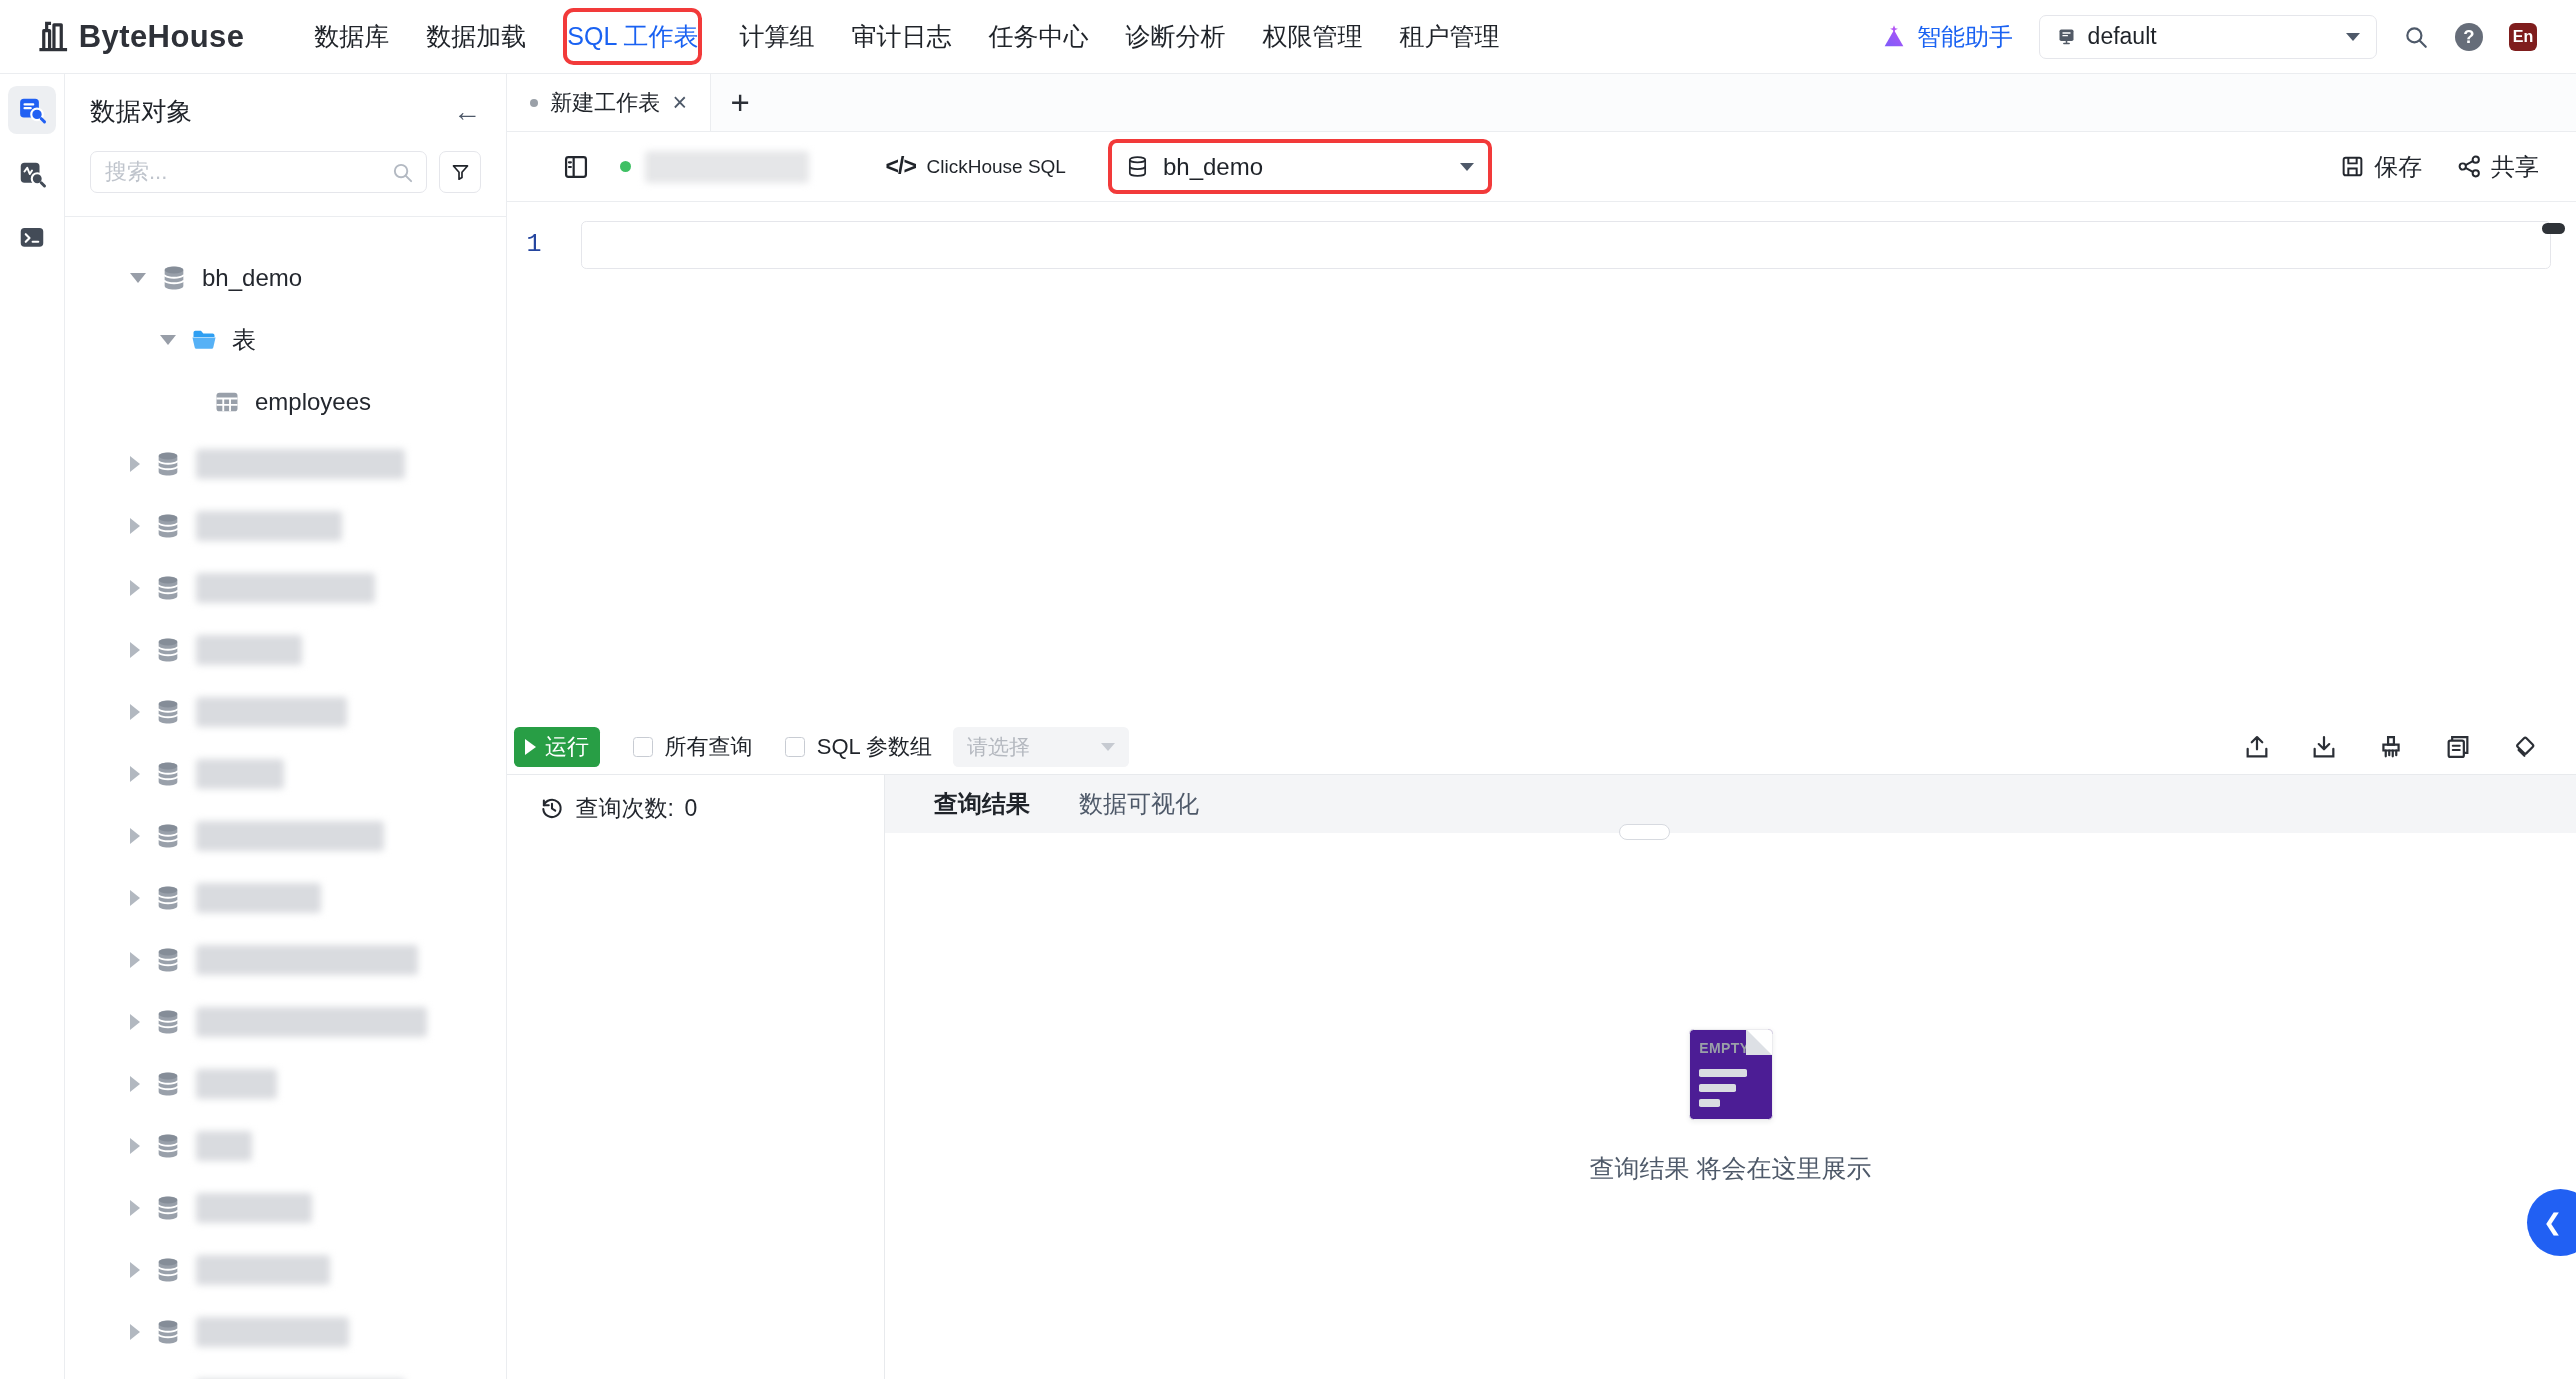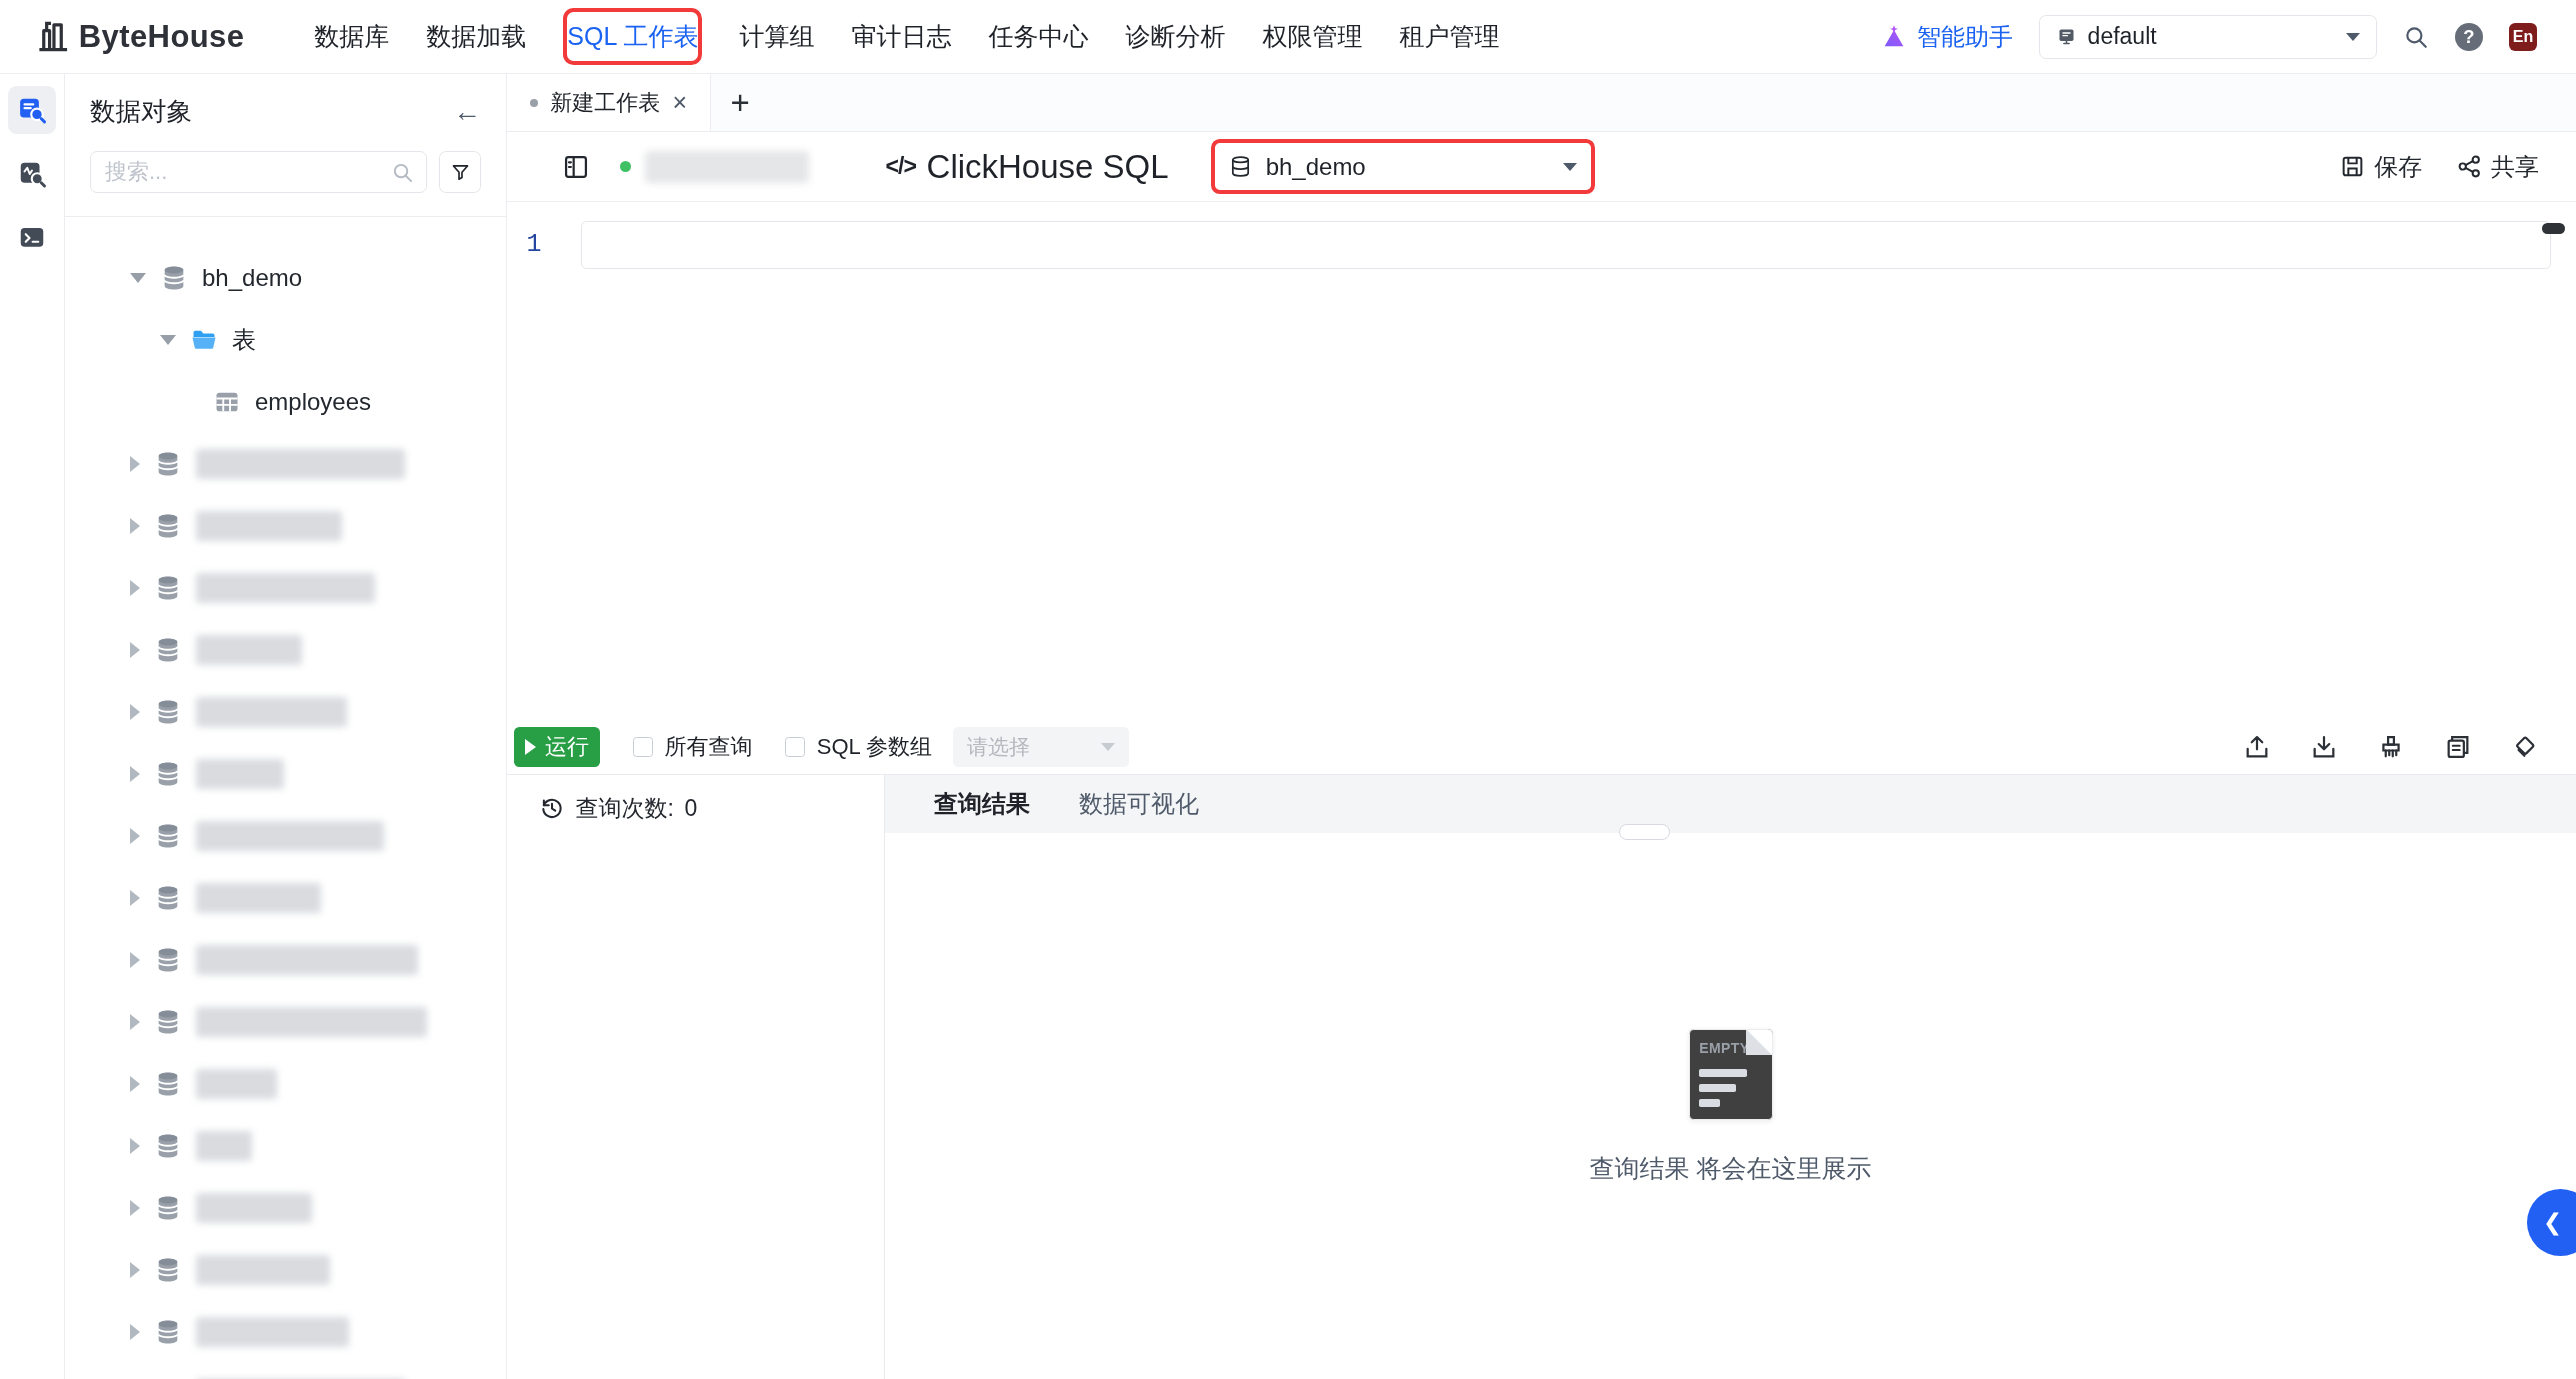--- a/index.html
+++ b/index.html
@@ -80,21 +80,21 @@
     background:#fff; border-right:0.9px solid #ebedf0; display:flex; align-items:center; gap:12.3px;
     padding:0 23px; font-size:22px; color:#1f2329; cursor:pointer;
   }
   .tab-dot { width:8px; height:8px; border-radius:50%; background:#9aa0a8; }
   .tab-close { font-size:25px; color:#4e5969; line-height:1; cursor:pointer; }
   .tab-plus { width:58px; display:flex; align-items:center; justify-content:center; font-size:33px; color:#2b2f36; cursor:pointer; }
   .ws-toolbar { height:70px; border-bottom:0.9px solid #ebedf0; display:flex; align-items:center; padding-left:55px; }
   .green-dot { width:11.4px; height:11.4px; border-radius:50%; background:#3fc064; margin-left:30px; flex:none; }
   .name-blur { width:164px; height:32px; border-radius:3.5px; background:#e5e6e8; filter:blur(3.5px); margin-left:14px; }
   .code-glyph { font-size:23px; font-weight:700; color:#1f2329; margin-left:76px; letter-spacing:-0.9px; }
-  .dialect { font-size:33px; color:#1f2329; margin-left:10.6px; white-space:nowrap; }
+  .dialect { font-size:19px; color:#1f2329; margin-left:10.6px; white-space:nowrap; }
   .db-select-red {
     margin-left:42px; border:4.4px solid #f23a3a; border-radius:8.8px; padding:0 14px;
     height:55px; width:384px; display:flex; align-items:center; gap:14px; cursor:pointer; background:#fff;
   }
   .db-select-red .db-val { font-size:24px; color:#1f2329; }
   .db-select-red .mini-caret { margin-left:auto; }
   .ws-actions { margin-left:auto; margin-right:37px; display:flex; align-items:center; gap:35px; }
   .action { display:flex; align-items:center; gap:8.8px; font-size:24px; color:#23272e; cursor:pointer; white-space:nowrap; }
   
   .editor { flex:1; position:relative; background:#fff; }
@@ -116,21 +116,21 @@
   
   .results { height:605px; display:flex; min-height:0; }
   .history-pane { width:378px; flex:none; border-right:0.9px solid #e8eaed; padding:17.6px 0 0 32px; }
   .hist-row { display:flex; align-items:center; gap:10.6px; font-size:23px; color:#23272e; }
   .results-main { flex:1; display:flex; flex-direction:column; position:relative; min-width:0; }
   .res-strip { height:58px; background:#f4f5f7; display:flex; align-items:center; padding-left:49px; gap:49px; }
   .res-tab { font-size:24px; color:#4e5969; cursor:pointer; white-space:nowrap; }
   .res-tab.active { color:#1f2329; font-weight:700; }
   .drag-pill { position:absolute; left:734px; top:49px; width:51px; height:16px; background:#fff; border:0.9px solid #d7dae0; border-radius:8px; cursor:row-resize; }
   .res-empty { flex:1; display:flex; flex-direction:column; align-items:center; justify-content:center; gap:32px; }
-  .doc-icon { position:relative; width:84px; height:91px; background:#404040; border:0.9px solid #ececef; border-radius:4.4px; box-shadow:0 1.8px 5.3px rgba(31,35,41,.08); overflow:hidden; }
+  .doc-icon { position:relative; width:84px; height:91px; background:#4c1d95; border:0.9px solid #ececef; border-radius:4.4px; box-shadow:0 1.8px 5.3px rgba(31,35,41,.08); overflow:hidden; }
   .doc-icon .fold { position:absolute; top:-0.9px; right:-0.9px; width:0; height:0; border-bottom:26px solid #dde0e5; border-right:26px solid #fff; }
   .doc-title { position:absolute; left:9.7px; top:10.6px; font-size:14px; font-weight:700; color:#9aa0a8; letter-spacing:0.4px; }
   .doc-line { position:absolute; left:9.7px; height:8px; border-radius:1.8px; background:#d9dce1; }
   .empty-text { font-size:25px; color:#4e5969; }
   
   .fab { position:absolute; left:2527px; top:1189px; width:67px; height:67px; border-radius:50%; background:#2160f3; color:#fff; display:flex; align-items:center; padding-left:16px; font-size:23px; cursor:pointer; }
 </style>
 </head>
 <body>
 

